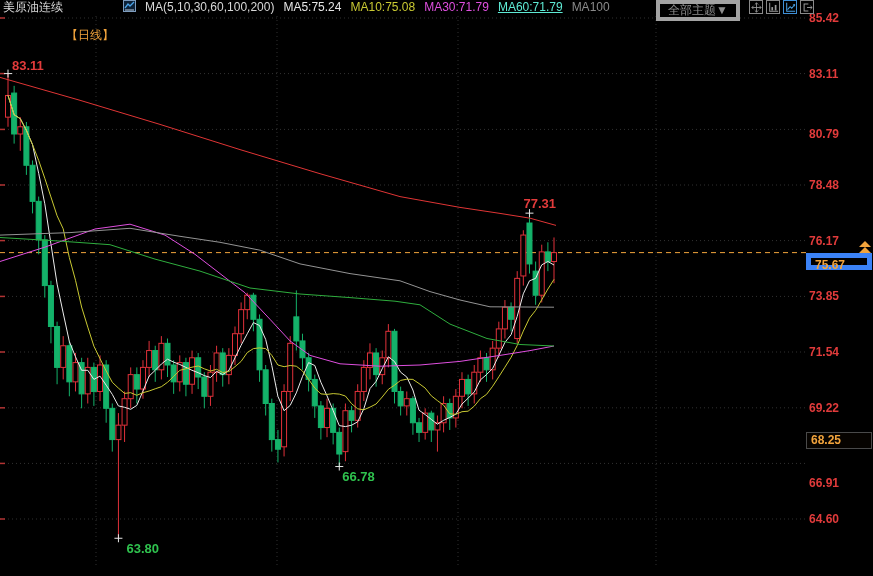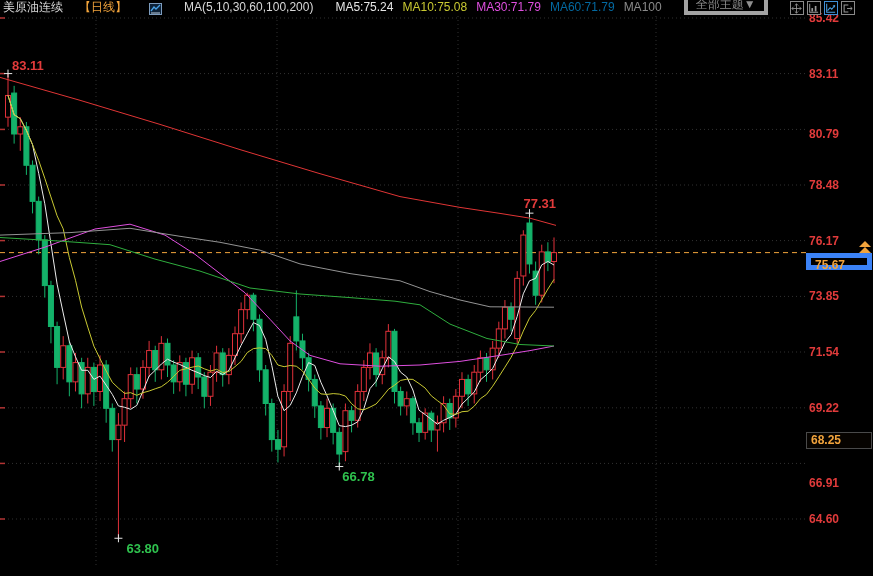--- a/index.html
+++ b/index.html
@@ -1,20 +1,20 @@
 <!DOCTYPE html>
 <html><head>
 <meta charset="utf-8">
 <style>
   html,body{margin:0;padding:0;background:#000;}
   #app{position:relative;width:873px;height:576px;background:#000;overflow:hidden;
        font-family:"Liberation Sans",sans-serif;}
   
   .hdr{position:absolute;top:0;left:0;right:0;height:15px;z-index:3;display:flex;
-       align-items:flex-end;gap:22px;padding-left:3px;padding-right:59px;font-size:12px;
+       align-items:flex-start;gap:9px;padding-left:3px;padding-right:59px;font-size:12px;
        line-height:15px;white-space:nowrap;}
   .title{color:#dcdcdc;}
   .period{color:#f2a43c;}
   .ma-param{color:#d8d8d8;}
   .legend{display:flex;gap:9px;}
   .dd{margin-left:auto;border:4px solid #a3a3a3;color:#8f8f8f;height:13px;line-height:12px;
       padding:0 8px;font-size:12px;cursor:pointer;}
   .icons{display:flex;gap:3px;}
   .icon-btn{width:14px;height:14px;border:1px solid #8a8a8a;box-sizing:border-box;
       display:flex;align-items:center;justify-content:center;cursor:pointer;background:#000;}
@@ -281,21 +281,21 @@
         <rect x="0.5" y="0.5" width="12" height="11" fill="#0d2238" stroke="#7d9cbe"></rect>
         <polyline points="2,8 5,4 7,6 11,2" fill="none" stroke="#4aa3e8" stroke-width="1.3"></polyline>
         <line x1="2" y1="10" x2="11" y2="10" stroke="#c0cfe0" stroke-width="1"></line>
       </svg>
     </span>
     <span class="ma-param">MA(5,10,30,60,100,200)</span>
     <span class="legend">
         <span style="color: rgb(230, 230, 230);">MA5:75.24</span>
         <span style="color: rgb(201, 201, 50);">MA10:75.08</span>
         <span style="color: rgb(223, 79, 223);">MA30:71.79</span>
-        <span style="color: #0369a1;">MA60:71.79</span>
+        <span style="color: #5eead4; text-decoration: underline;">MA60:71.79</span>
         <span style="color: rgb(138, 138, 138);">MA100</span>
       </span>
     <span class="dd">全部主题▼</span>
     <span class="icons">
       <span class="icon-btn">
         <svg width="11" height="11" viewBox="0 0 13 13">
           <path d="M6.5 1v11M1 6.5h11M6.5 1l-2 2m2-2l2 2M6.5 12l-2-2m2 2l2-2M1 6.5l2-2m-2 2l2 2M12 6.5l-2-2m2 2l-2 2" stroke="#9a9a9a" fill="none" stroke-width="1"></path>
         </svg>
       </span>
       <span class="icon-btn">

